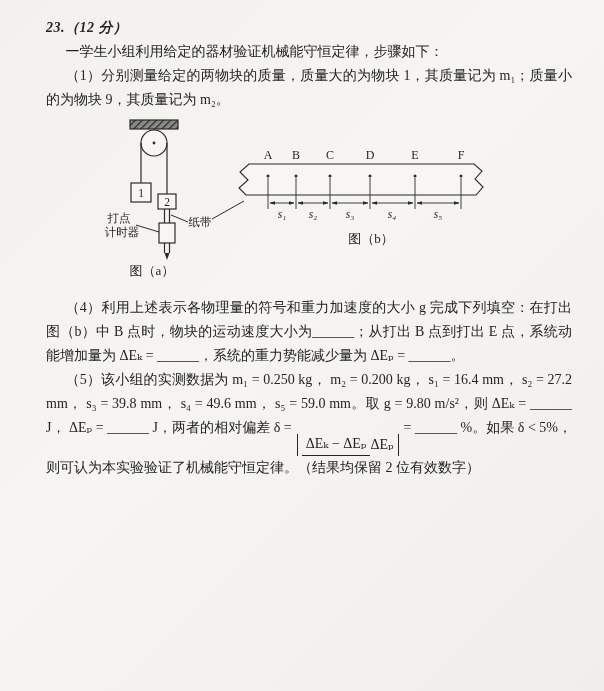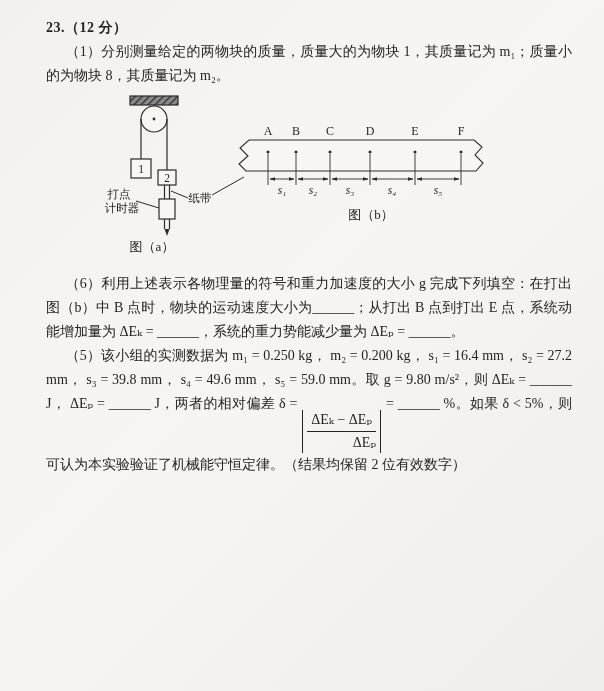--- a/index.html
+++ b/index.html
@@ -9,46 +9,47 @@
     box-sizing:border-box;
     padding:16px 32px 0 46px;
     background:linear-gradient(135deg,#f2f1ee 0%, #f6f5f2 45%, #efeeea 100%);
     font-family:"Liberation Serif","DejaVu Serif",serif;
     font-size:14px; line-height:24px;
     color:#242424;
     overflow:hidden;
   }
   p { margin:0; text-align:justify; }
   .indent { text-indent:1.4em; }
-  .qnum { font-weight:bold; letter-spacing:0.5px; }
+  .qnum { font-weight:bold; letter-spacing:0.5px;font-style:italic; }
   .figure-wrap { position:relative; height:184px; }
   .figure-svg { position:absolute; left:40px; top:0; }
   svg text { fill:#242424; font-family:"Liberation Serif","DejaVu Serif",serif; }
   .svg-cn { font-size:11.5px; }
   .svg-caption { font-size:13px; }
   .svg-letter { font-size:12px; }
   .svg-var { font-size:11.5px; font-style:italic; }
   .svg-blocknum { font-size:11.5px; }
   line, path.stroke-only, circle.stroke-only, rect.stroke-only, polygon.stroke-only, polyline.stroke-only { stroke:#2b2b2b; }
   .afrac {
-    display:inline-flex; flex-direction:column; align-items:flex-end;
+    display:inline-flex; flex-direction:row; align-items:flex-start;
     vertical-align:-16px; margin:0 5px; padding:0 4px;
     border-left:1.3px solid #242424; border-right:1.3px solid #242424;
     line-height:20px; text-indent:0;
   }
   .afrac .num { border-bottom:1.3px solid #242424; padding:0 4px 1px; }
   .afrac .den { padding-top:1px; }
 </style>
 </head>
 <body>
 
 <div class="page">
 
   <p class="qnum">23.（12 分）</p>
-  <p class="indent">（1）分别测量给定的两物块的质量，质量大的为物块 1，其质量记为 m₁；质量小的为物块 8，其质量记为 m₂。</p>
+  <p class="indent">一学生小组利用给定的器材验证机械能守恒定律，步骤如下：</p>
+  <p class="indent">（1）分别测量给定的两物块的质量，质量大的为物块 1，其质量记为 m₁；质量小的为物块 9，其质量记为 m₂。</p>
 
   <div class="figure-wrap">
     <svg class="figure-svg" width="460" height="184" viewBox="0 0 460 184">
       <defs>
         <pattern id="hatch" width="5" height="5" patternUnits="userSpaceOnUse" patternTransform="rotate(45)">
           <rect width="5" height="5" fill="#8a8a8a"></rect>
           <line x1="0" y1="0" x2="0" y2="5" stroke="#2b2b2b" stroke-width="2.6"></line>
         </pattern>
         <marker id="ah" viewBox="0 0 6 4" refX="5.6" refY="2" markerWidth="6.5" markerHeight="4.5" orient="auto-start-reverse">
           <path d="M0,0 L6,2 L0,4 Z" fill="#2b2b2b"></path>
@@ -132,21 +133,21 @@
 
       <text class="svg-var" x="196" y="106" text-anchor="middle">s₁</text>
       <text class="svg-var" x="227" y="106" text-anchor="middle">s₂</text>
       <text class="svg-var" x="264" y="106" text-anchor="middle">s₃</text>
       <text class="svg-var" x="306" y="106" text-anchor="middle">s₄</text>
       <text class="svg-var" x="352" y="106" text-anchor="middle">s₅</text>
       <text class="svg-caption" x="285" y="131" text-anchor="middle">图（b）</text>
     </svg>
   </div>
 
-  <p class="indent">（6）利用上述表示各物理量的符号和重力加速度的大小 g 完成下列填空：在打出图（b）中 B 点时，物块的运动速度大小为______；从打出 B 点到打出 E 点，系统动能增加量为 ΔEₖ = ______，系统的重力势能减少量为 ΔEₚ = ______。</p>
+  <p class="indent">（4）利用上述表示各物理量的符号和重力加速度的大小 g 完成下列填空：在打出图（b）中 B 点时，物块的运动速度大小为______；从打出 B 点到打出 E 点，系统动能增加量为 ΔEₖ = ______，系统的重力势能减少量为 ΔEₚ = ______。</p>
 
   <p class="indent"><span>（5）该小组的实测数据为 m₁ = 0.250 kg， m₂ = 0.200 kg， s₁ = 16.4 mm， s₂ = 27.2 mm， s₃ = 39.8 mm， s₄ = 49.6 mm， s₅ = 59.0 mm。取 g = 9.80 m/s²，则 ΔEₖ = ______ J， ΔEₚ = ______ J，两者的相对偏差 δ =</span><span class="afrac">
         <span class="num">ΔEₖ − ΔEₚ</span>
         <span class="den">ΔEₚ</span>
       </span><span>= ______ %。如果 δ &lt; 5%，则可认为本实验验证了机械能守恒定律。（结果均保留 2 位有效数字）</span></p>
 
 
 </div>
 
 </body></html>

